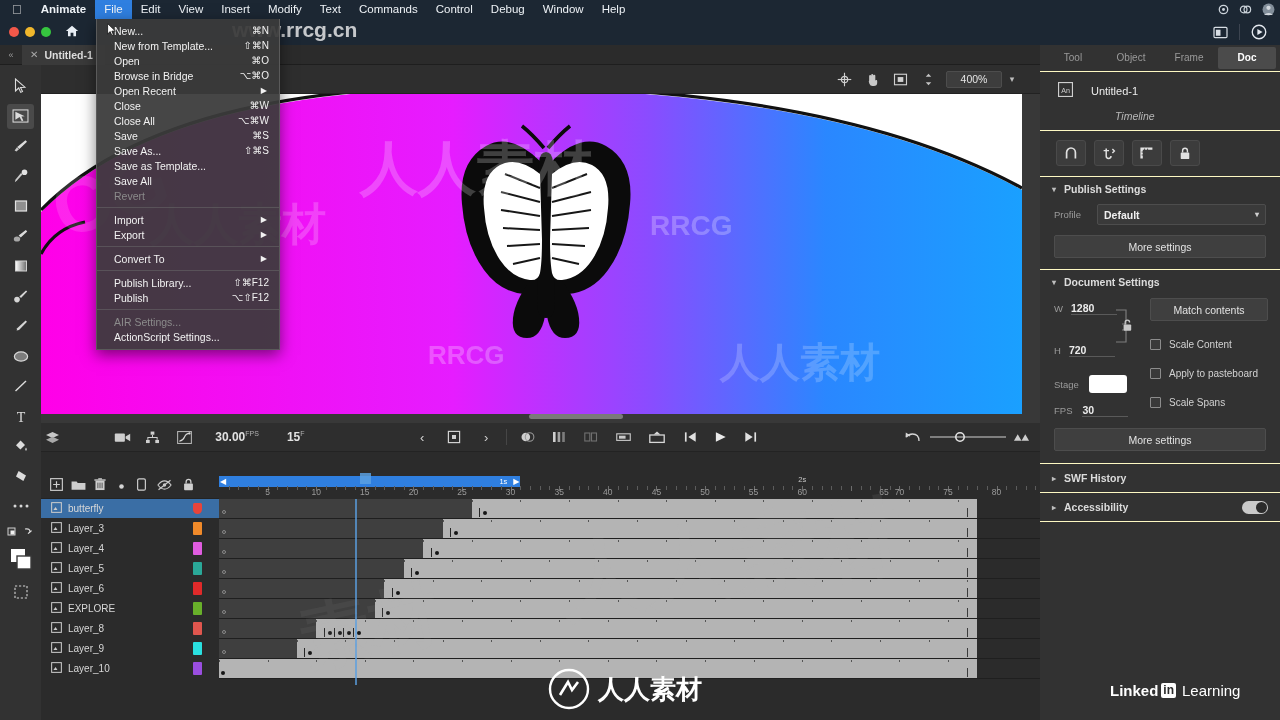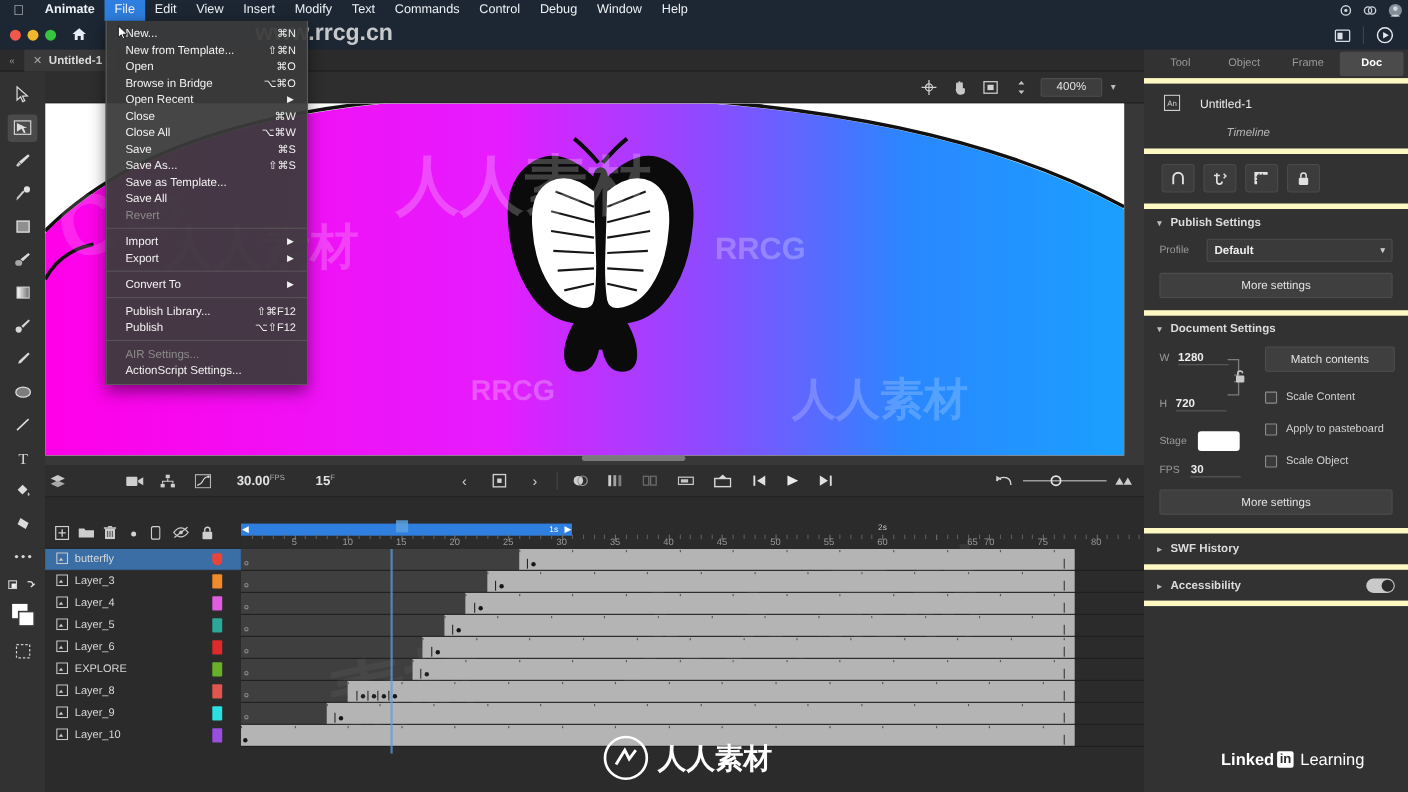--- a/index.html
+++ b/index.html
@@ -129,21 +129,21 @@
   }
   #pphdr { height:22px; display:flex; align-items:center; gap:14px; padding:0 8px;
     background:#2b2b2b;}
   #pphdr .pt { font-size:10px; color:#8d8d8d;}
   #pphdr .pt.on { color:#f0f0f0; font-weight:bold;}
   #pptabs { height:26px; display:flex; align-items:center; padding:2px 4px; gap:0;
     background:#323232;}
   .ptab { flex:1; text-align:center; font-size:10px; color:#9a9a9a; height:22px;
     line-height:22px; border-radius:2px;}
   .ptab.on { background:#4b4b4b; color:#fff; font-weight:bold;}
-  .psec { border-top:5px solid #fef9c3; }
+  .psec { border-top:1px solid #fef9c3; }
   .prow { display:flex; align-items:center; padding:0 10px; }
   .sechead { height:24px; display:flex; align-items:center; gap:8px; padding:0 12px;
     font-size:10.5px; font-weight:bold; color:#dcdcdc;}
   .chev { font-size:8px; color:#bdbdbd; }
   .lbl { font-size:9.5px; color:#9b9b9b;}
   .val { font-size:10.5px; color:#ececec; font-weight:bold;}
   .field { border-bottom:1px solid #5a5a5a; }
   .btnfull { background:#3f3f3f; border:1px solid #4d4d4d; border-radius:2px;
     height:23px; display:flex; align-items:center; justify-content:center;
     font-size:10.5px; color:#e2e2e2;}
@@ -1098,21 +1098,21 @@
       <div class="cbrow" style="position:absolute;left:110px;top:45px">
         <span class="cbx"></span>
         <span>Scale Content</span>
       </div>
       <div class="cbrow" style="position:absolute;left:110px;top:74px">
         <span class="cbx"></span>
         <span>Apply to pasteboard</span>
       </div>
       <div class="cbrow" style="position:absolute;left:110px;top:103px">
         <span class="cbx"></span>
-        <span>Scale Object</span>
+        <span>Scale Spans</span>
       </div>
     </div>
     <div style="padding:4px 14px 12px 14px">
       <div class="btnfull">
         <span>More settings</span>
       </div>
     </div>
   </div>
 
   <div class="psec">

